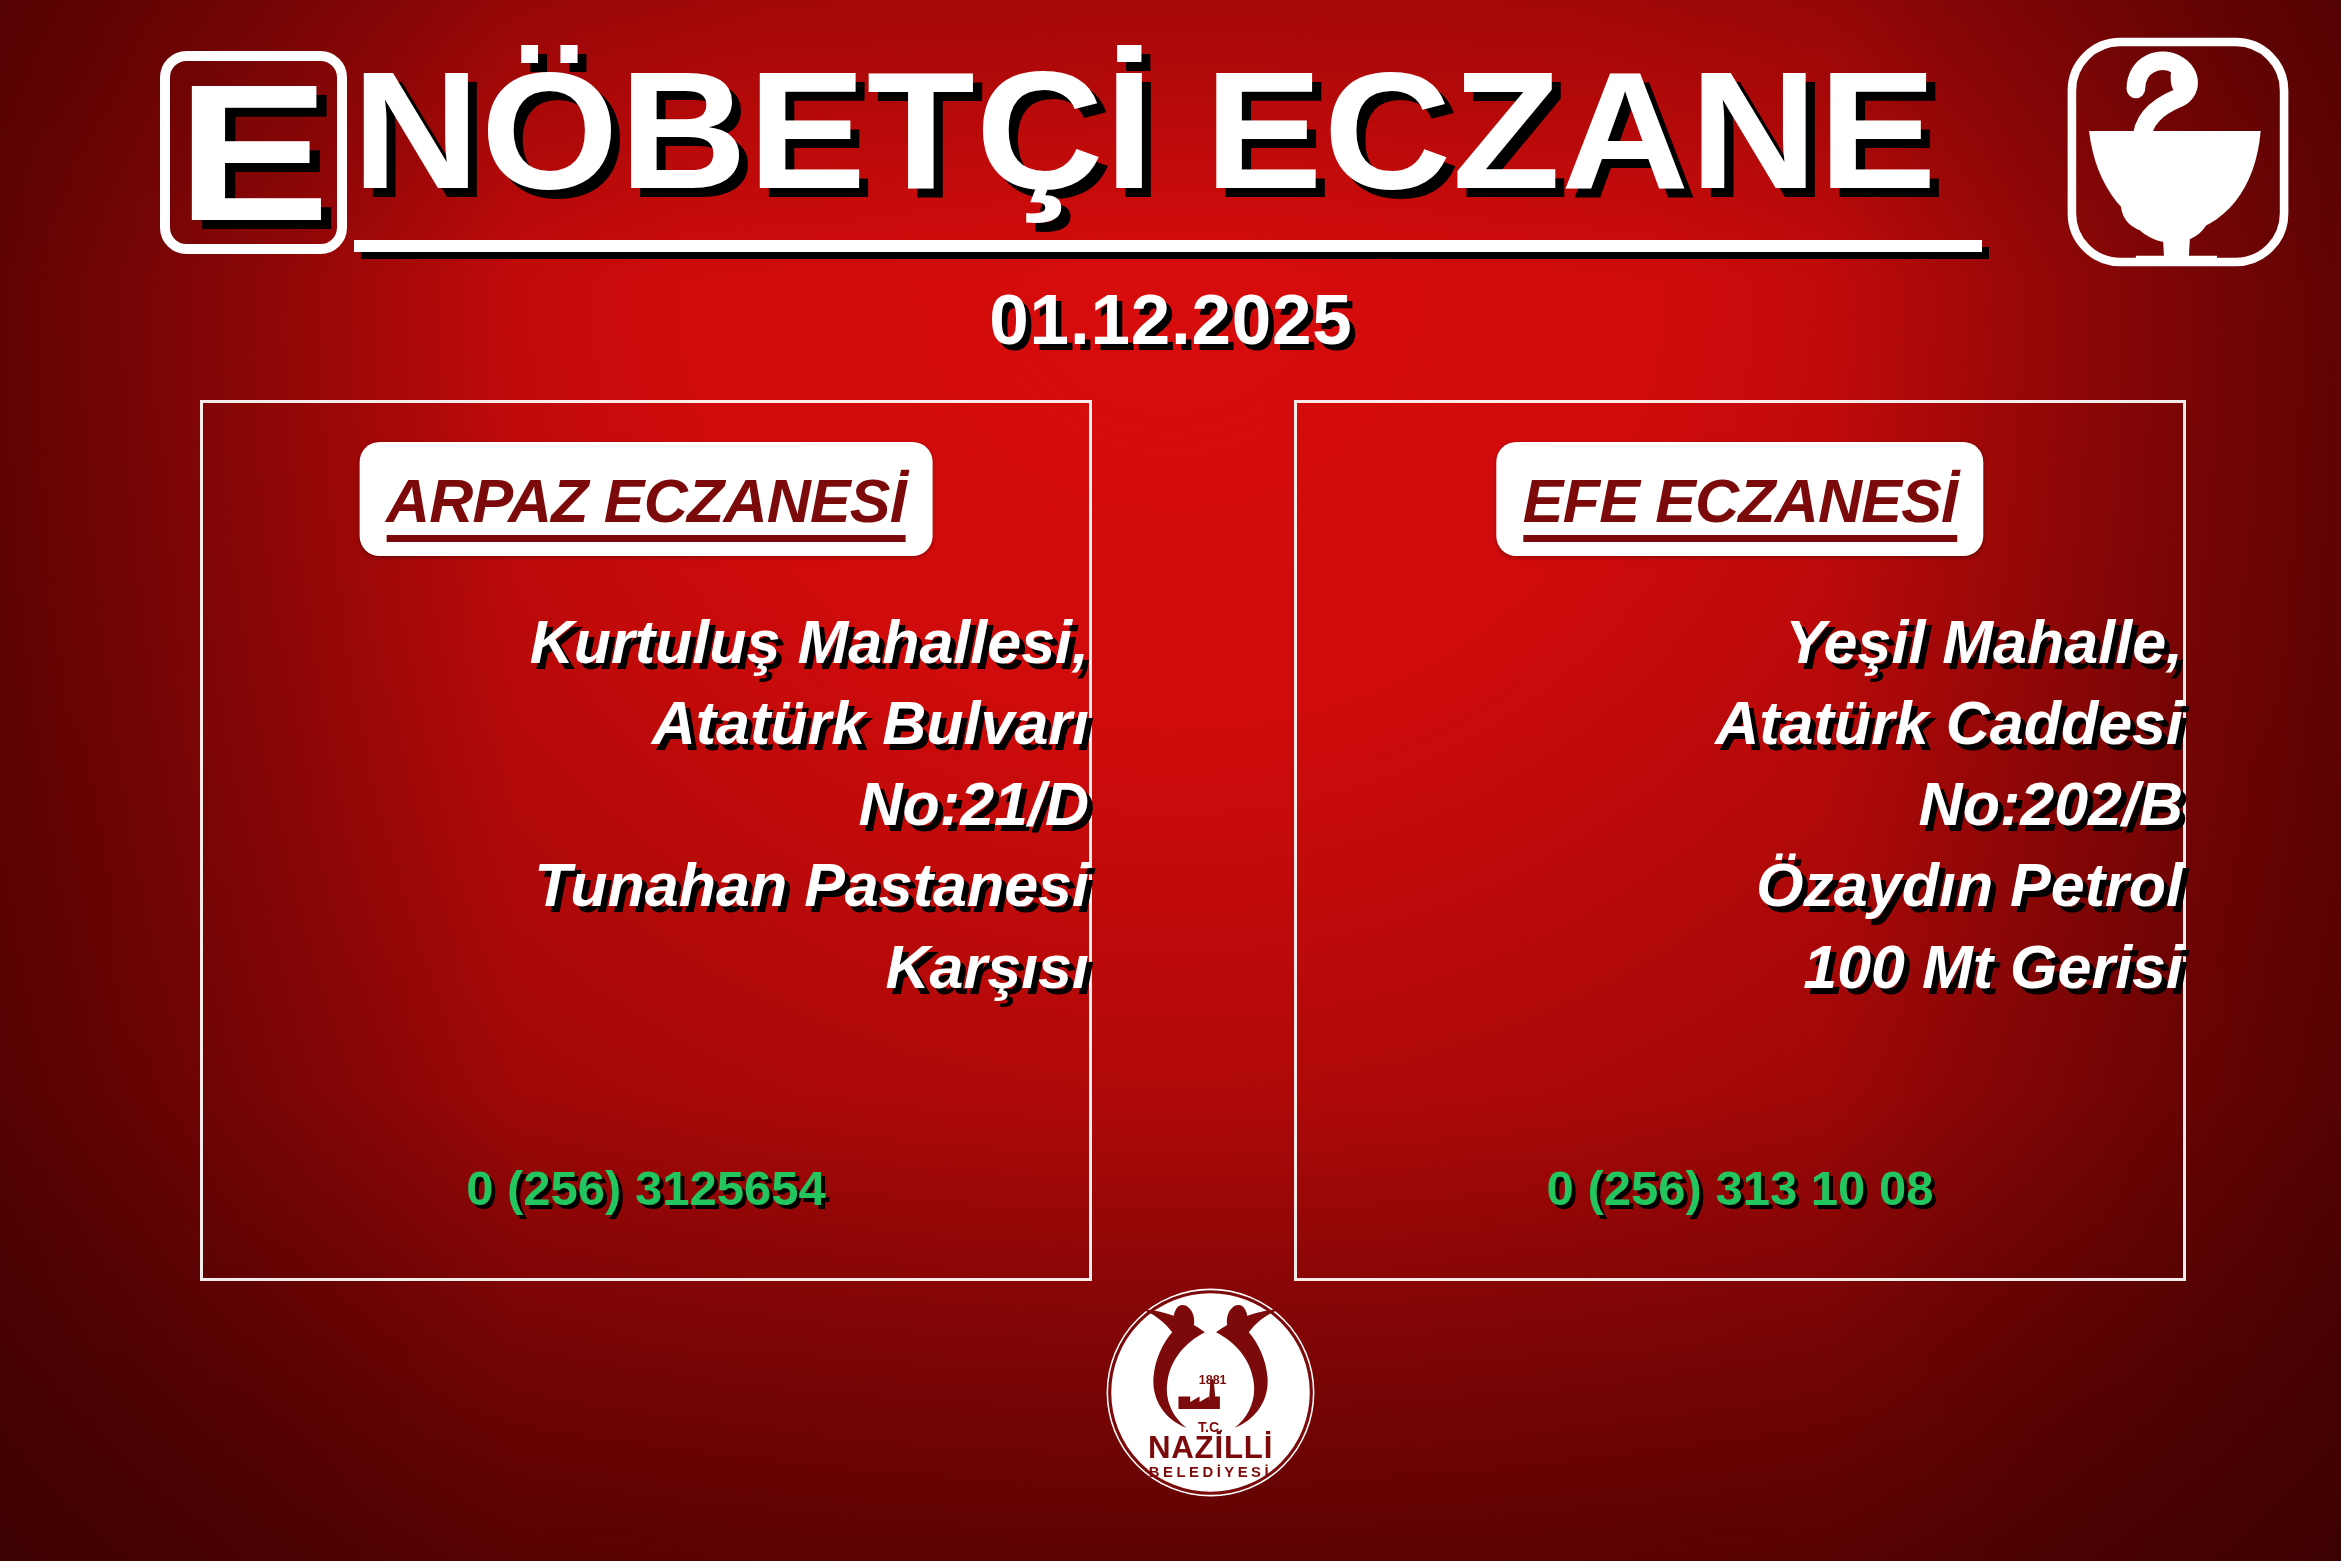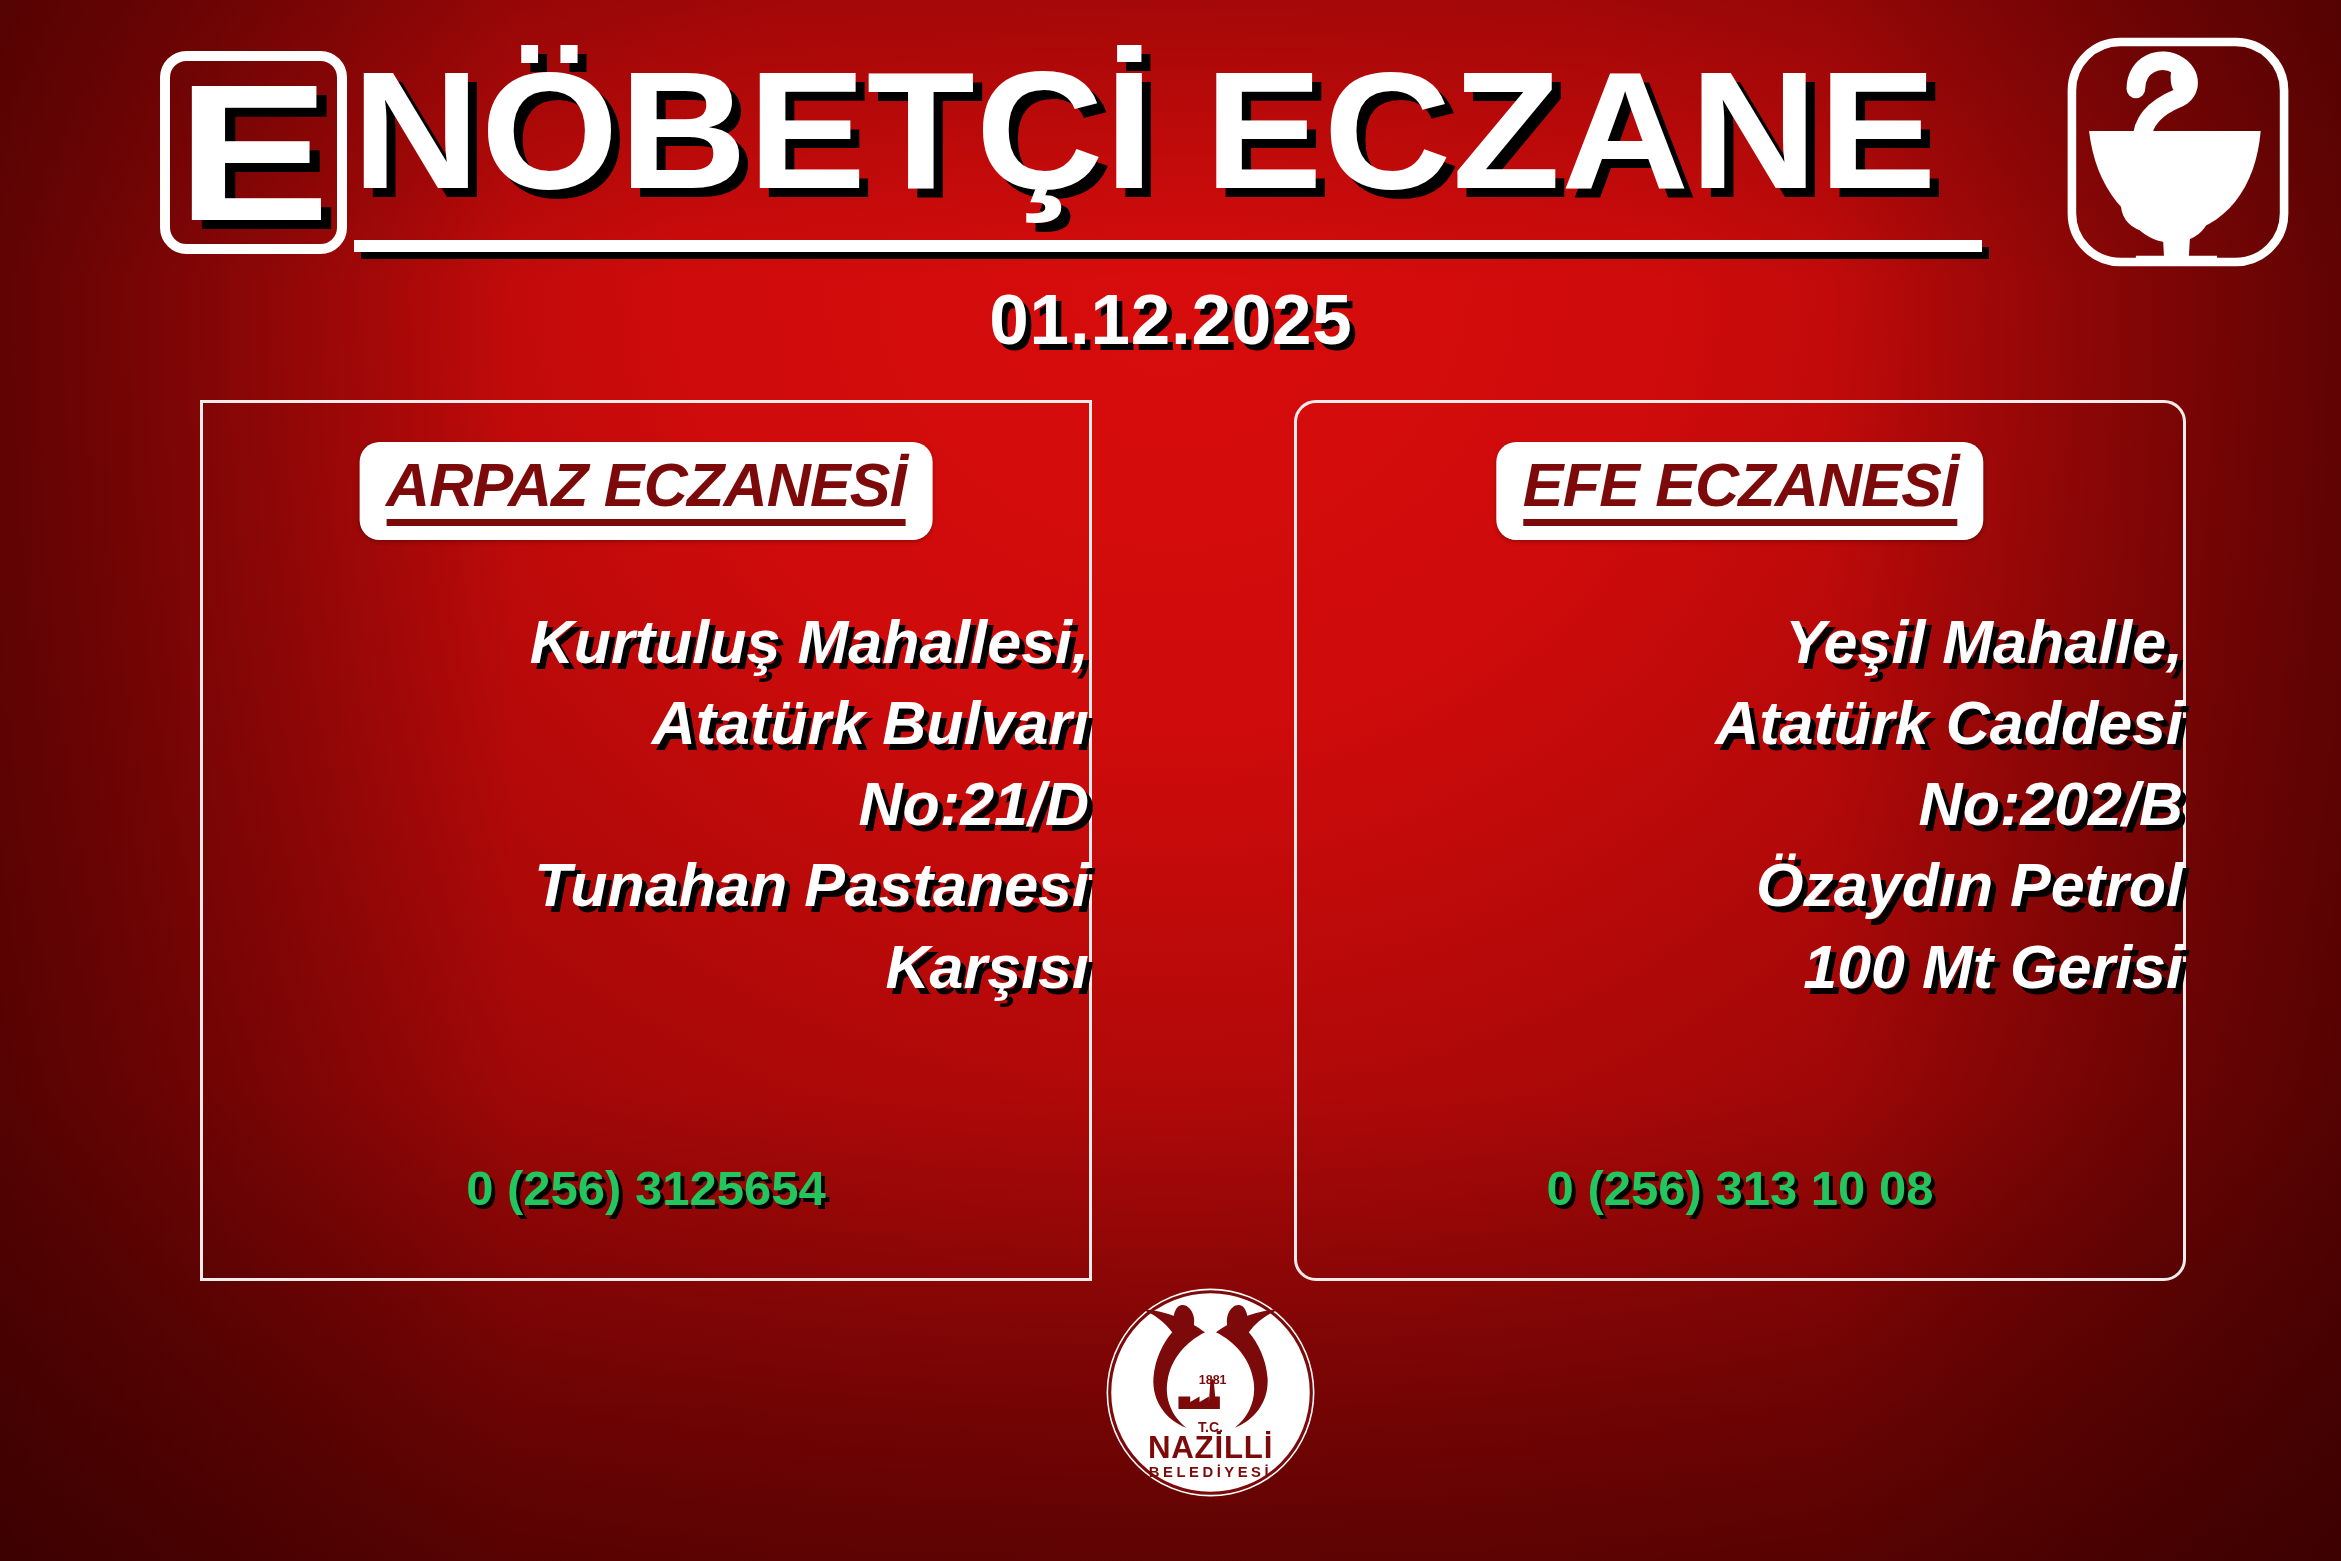--- a/index.html
+++ b/index.html
@@ -81,21 +81,21 @@
     letter-spacing:0.8px;
   }
 
   
   .panel {
     position:absolute;
     border:3.1px solid rgba(255,255,255,.92);
     top:400px; height:881px;
   }
   #panel-left  { left:200px;  width:892px; }
-  #panel-right { left:1294px; width:892px;border-radius:22px; }
+  #panel-right { left:1294px; width:892px; }
 
   .name-badge {
     position:absolute;
     top:39px; left:50%;
     transform:translateX(-50%);
     background:#ffffff;
     border-radius:20px;
     padding:11px 26.5px 14px 26.5px;
     white-space:nowrap;
     box-shadow:0 1.6px 3.9px rgba(0,0,0,.25);
@@ -104,20 +104,21 @@
     font-family:"Liberation Sans", sans-serif;
     font-weight:bold;
     font-style:italic;
     font-size:61px;
     line-height:1.05;
     color:#7c0a0a;
     letter-spacing:-0.8px;
     border-bottom:7px solid #7c0a0a;
     padding-bottom:1.6px;
     display:inline-block;
+    margin-top:16px;
   }
   .address {
     position:absolute;
     left:0; right:0; top:199px;
     text-align:right;
     font-family:"Liberation Sans", sans-serif;
     font-weight:bold;
     font-style:italic;
     font-size:61px;
     line-height:1.33;

